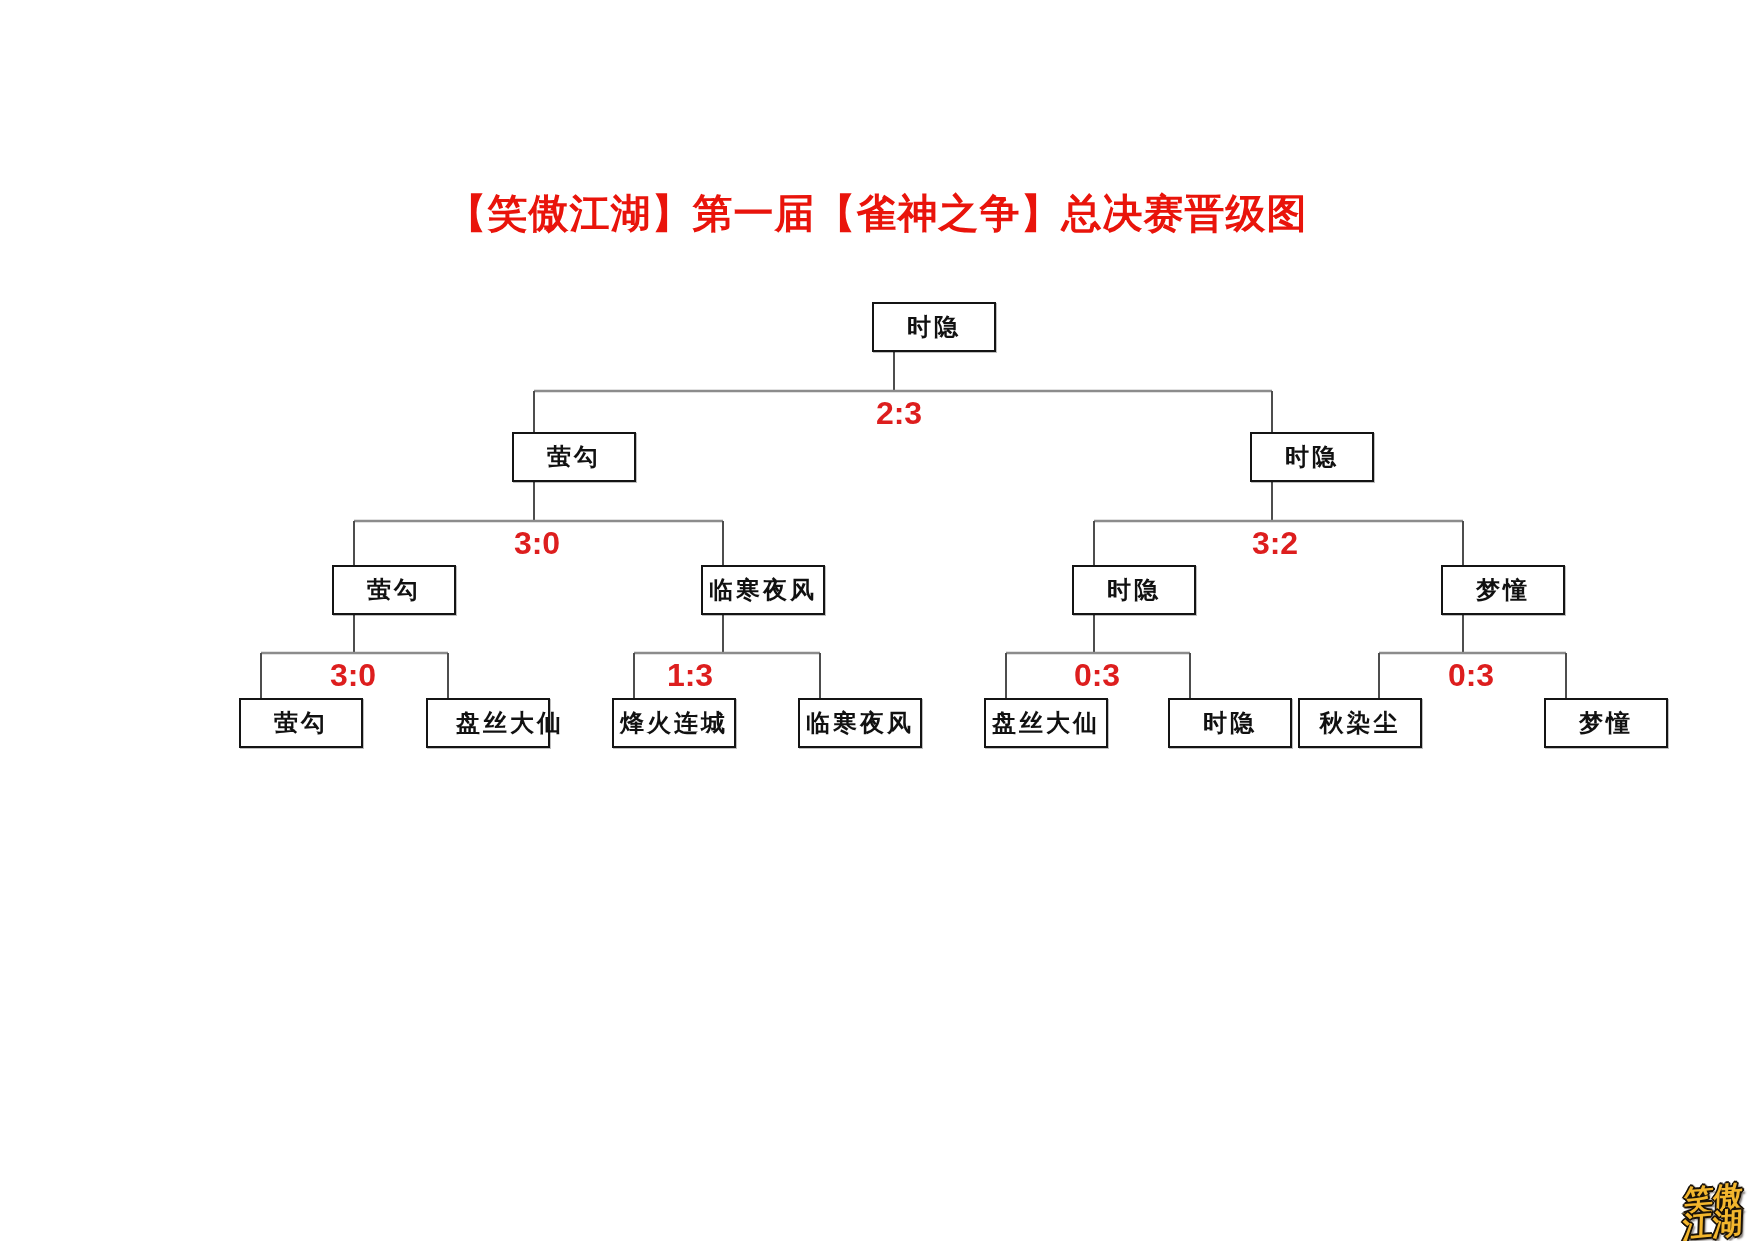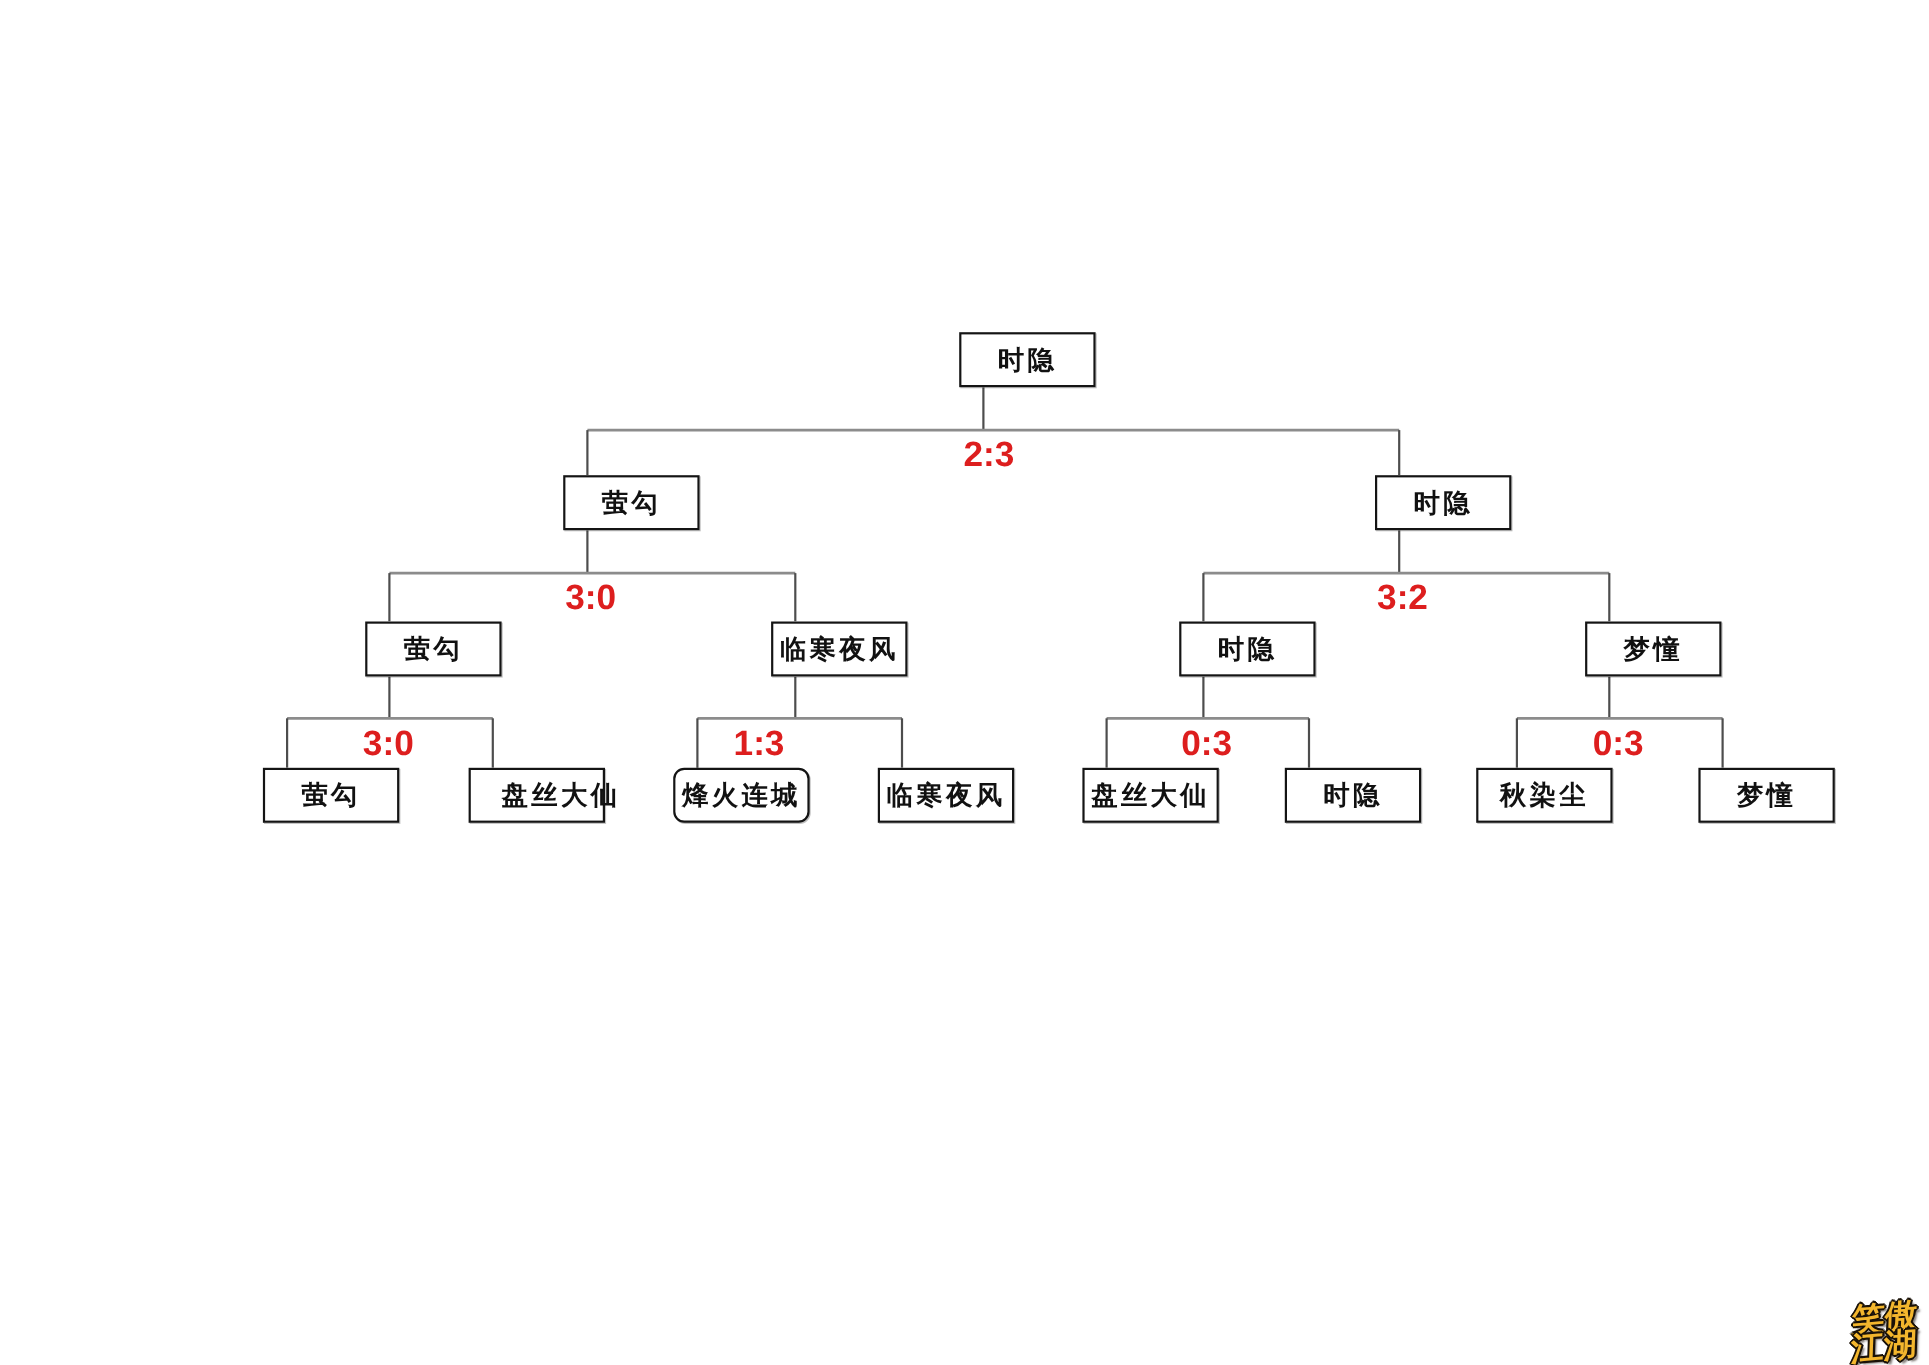--- a/index.html
+++ b/index.html
@@ -57,20 +57,21 @@
       -2px 0 #1a1208, 2px 0 #1a1208, 0 -2px #1a1208, 0 2px #1a1208,
       -1px -1px #1a1208, 1px 1px #1a1208, -1px 1px #1a1208, 1px -1px #1a1208,
       3px 3px 2px rgba(20,10,0,0.55);
   }
 </style>
 </head>
 <body>
 
 <div class="page">
 
+  <div class="title">【笑傲江湖】第一届【雀神之争】总决赛晋级图</div>
 
   <svg class="lines" width="1754" height="1241" viewBox="0 0 1754 1241">
 
     <line x1="894" y1="352" x2="894" y2="391" stroke="#4d4d4d" stroke-width="2"></line>
     <line x1="534" y1="391" x2="1272" y2="391" stroke="#8c8c8c" stroke-width="2.5"></line>
     <line x1="534" y1="391" x2="534" y2="432" stroke="#4d4d4d" stroke-width="2"></line>
     <line x1="1272" y1="391" x2="1272" y2="432" stroke="#4d4d4d" stroke-width="2"></line>
 
     <line x1="534" y1="482" x2="534" y2="521" stroke="#4d4d4d" stroke-width="2"></line>
     <line x1="354" y1="521" x2="723" y2="521" stroke="#8c8c8c" stroke-width="2.5"></line>
@@ -111,25 +112,25 @@
   <div class="node" style="left:723px;top:565px;">临寒夜风</div>
   <div class="node" style="left:1094px;top:565px;">时隐</div>
   <div class="node" style="left:1463px;top:565px;">梦憧</div>
   <div class="score" style="left:353px;top:659px;">3:0</div>
   <div class="score" style="left:690px;top:659px;">1:3</div>
   <div class="score" style="left:1097px;top:659px;">0:3</div>
   <div class="score" style="left:1471px;top:659px;">0:3</div>
 
   <div class="node" style="left:261px;top:698px;">萤勾</div>
   <div class="node" style="left:448px;top:698px;padding-left:44px;">盘丝大仙</div>
-  <div class="node" style="left:634px;top:698px;border-radius:10px;">烽火连城</div>
+  <div class="node" style="left:634px;top:698px;">烽火连城</div>
   <div class="node" style="left:820px;top:698px;">临寒夜风</div>
   <div class="node" style="left:1006px;top:698px;">盘丝大仙</div>
   <div class="node" style="left:1190px;top:698px;">时隐</div>
-  <div class="node" style="left:1364px;top:698px;">秋染尘</div>
+  <div class="node" style="left:1320px;top:698px;">秋染尘</div>
   <div class="node" style="left:1566px;top:698px;">梦憧</div>
 
   <div class="logo">
     <div>笑傲</div>
     <div>江湖</div>
   </div>
 
 </div>
 
 </body></html>

